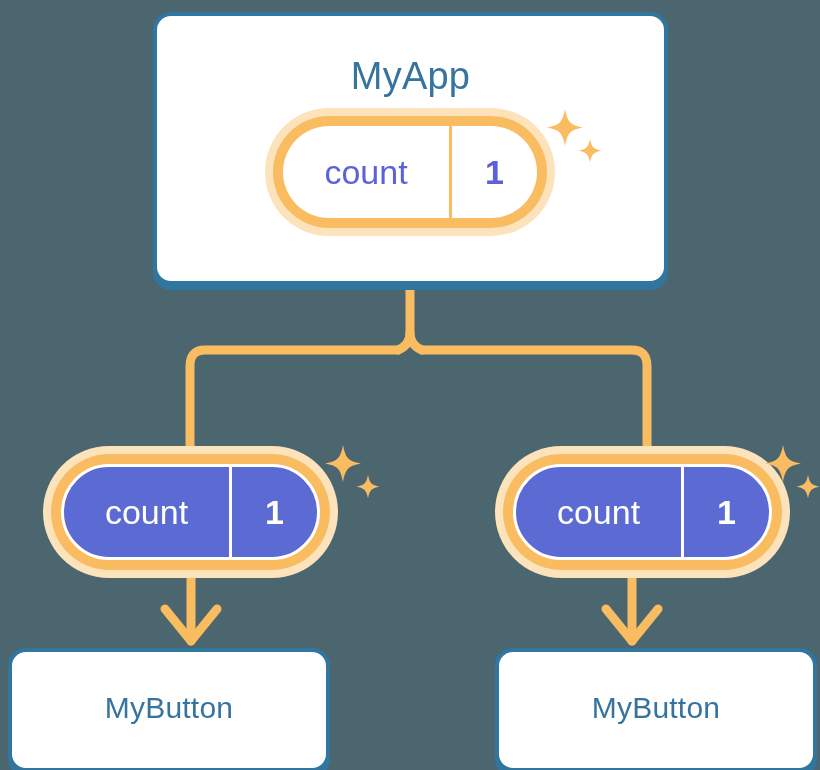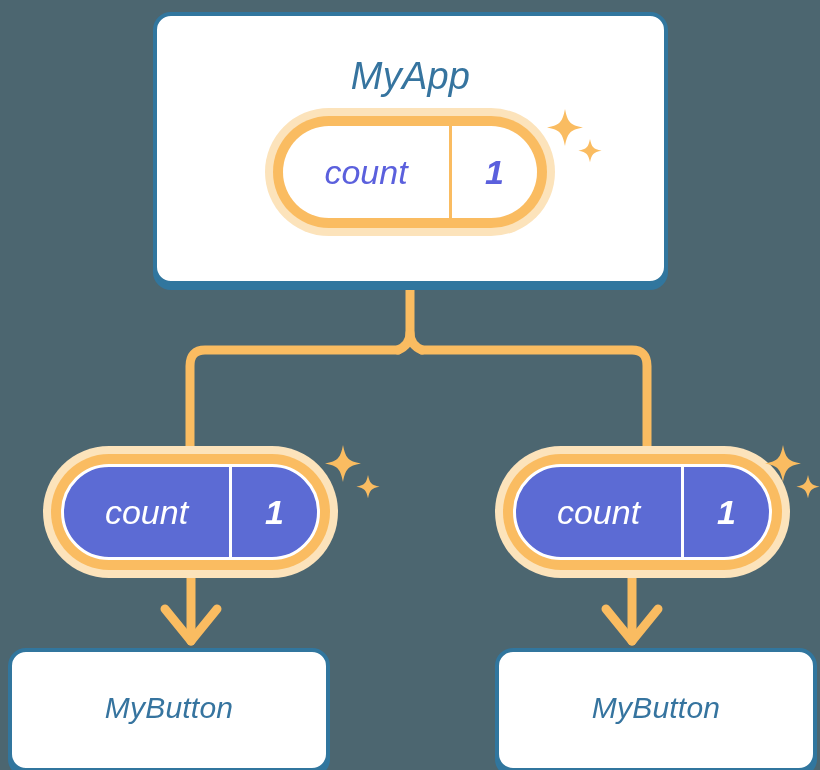--- a/index.html
+++ b/index.html
@@ -10,21 +10,20 @@
     width: 820px;
     height: 770px;
     background: #4c6670;
     font-family: "Liberation Sans", sans-serif;
     overflow: hidden;
   }
   #stage {
     position: relative;
     width: 704px;
     height: 770px;
-    font-style: italic;
   }
 
   
   #connectors {
     position: absolute;
     left: 0;
     top: 0;
     width: 820px;
     height: 770px;
     pointer-events: none;

